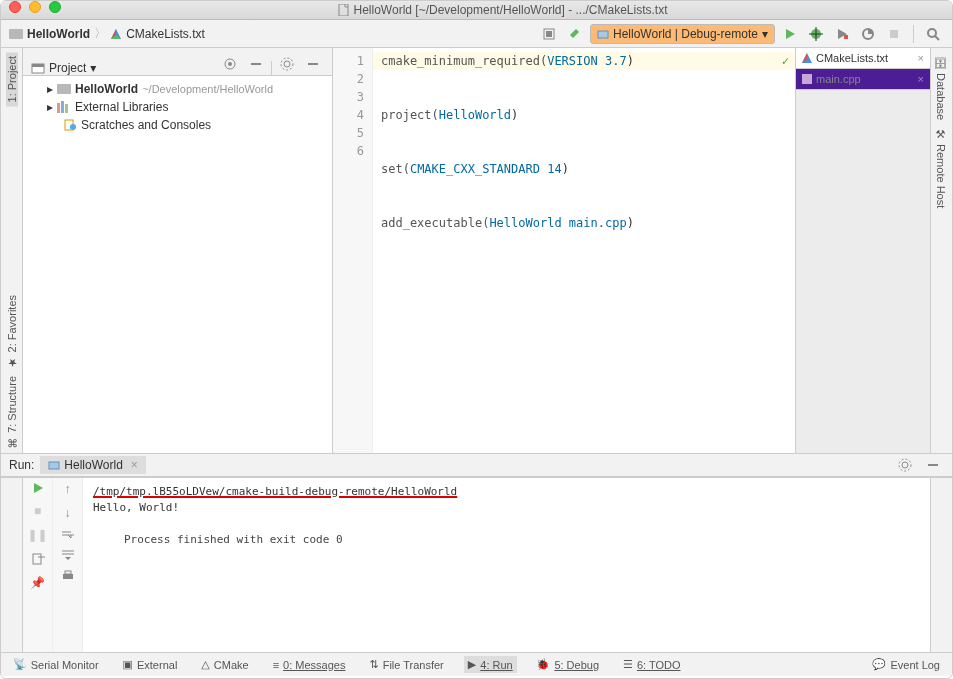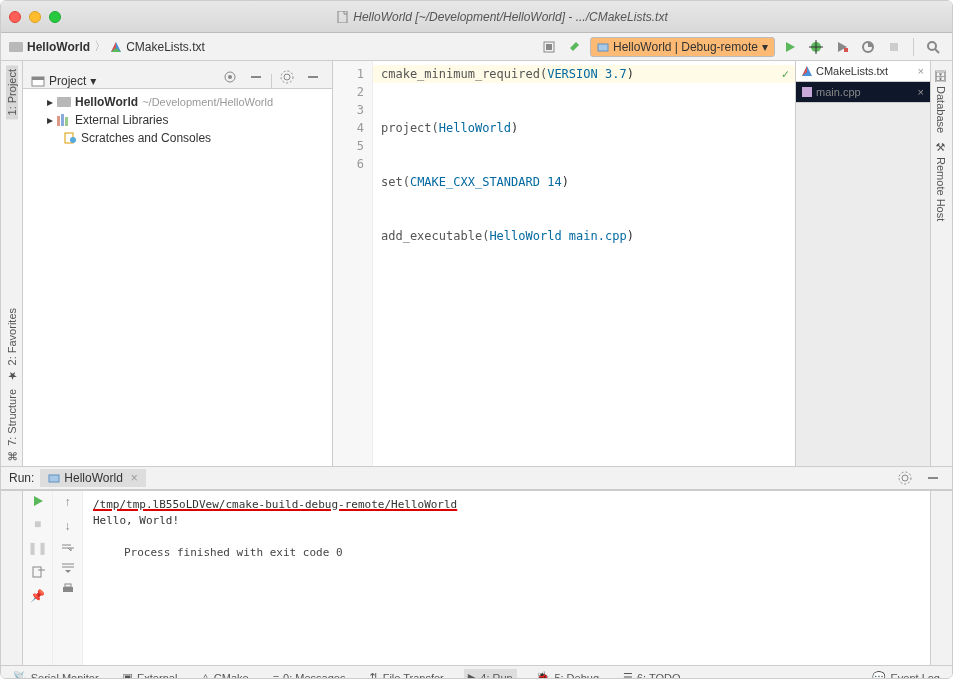--- a/index.html
+++ b/index.html
@@ -1,17 +1,17 @@
 <!DOCTYPE html>
 <html><head>
 <meta charset="utf-8">
 <style>
 * { margin: 0; padding: 0; box-sizing: border-box; }
 body { font-family: -apple-system, "Helvetica Neue", Arial, sans-serif; font-size: 12px; color: #333; background: #fff; width: 953px; height: 679px; overflow: hidden; border: 1px solid #ccc; border-radius: 6px; }
-.titlebar { height: 32px; background: linear-gradient(#e8e8e8, #d8d8d8); display: flex; align-items: center; padding: 0 8px; border-bottom: 1px solid #bbb; font-style: italic; }
+.titlebar { height: 19px; background: linear-gradient(#e8e8e8, #d8d8d8); display: flex; padding: 0 8px; border-bottom: 1px solid #bbb; }
 .traffic { display: flex; gap: 8px; }
 .dot { width: 12px; height: 12px; border-radius: 50%; }
 .dot.red { background: #ff5f57; border: 1px solid #e14138; }
 .dot.yellow { background: #ffbd2e; border: 1px solid #dfa023; }
 .dot.green { background: #28c940; border: 1px solid #1cad30; }
 .title-center { flex: 1; text-align: center; color: #555; display: flex; align-items: center; justify-content: center; gap: 4px; }
 .navbar { height: 28px; background: #f2f2f2; border-bottom: 1px solid #ccc; display: flex; align-items: center; padding: 0 8px; gap: 4px; }
 .navbar .spacer { flex: 1; }
 .breadcrumb { display: flex; align-items: center; gap: 4px; }
 .breadcrumb b { font-weight: 600; }
@@ -34,21 +34,21 @@
 .tree-row .path { color: #999; font-size: 11px; }
 .editor-area { flex: 1; display: flex; }
 .code-editor { flex: 1; display: flex; background: #fff; }
 .gutter { width: 40px; text-align: right; padding: 4px 8px 4px 4px; color: #999; font-family: Menlo, monospace; font-size: 12px; line-height: 18px; background: #f7f7f7; border-right: 1px solid #eee; }
 .code { flex: 1; padding: 4px 8px; font-family: Menlo, monospace; font-size: 12px; line-height: 18px; white-space: pre; position: relative; }
 .code .l1 { position: absolute; top: 4px; left: 0; right: 0; background: #fffbe6; padding-left: 8px; height: 18px; }
 .kw-fn { color: #555; }
 .kw-arg { color: #0369a1; font-weight: normal; }
 .file-tabs { width: 135px; background: #ececec; border-left: 1px solid #ccc; }
 .ftab { display: flex; align-items: center; gap: 4px; padding: 4px 6px; background: #fff; border-bottom: 1px solid #ccc; font-size: 11px; }
-.ftab.inactive { background: #0f172a; color: #888; }
+.ftab.inactive { background: #4c1d95; color: #888; }
 .ftab .close { margin-left: auto; color: #999; cursor: pointer; }
 .check { position: absolute; top: 4px; right: 6px; color: #4a9e4a; font-weight: bold; }
 .run-panel { border-top: 1px solid #ccc; display: flex; height: 175px; }
 .run-header { height: 24px; background: #f2f2f2; border-top: 1px solid #ccc; border-bottom: 1px solid #ccc; display: flex; align-items: center; padding: 0 8px; gap: 6px; }
 .run-header .spacer { flex: 1; }
 .run-tab { background: #ddd; padding: 2px 8px; display: flex; align-items: center; gap: 4px; }
 .run-left { width: 22px; background: #f2f2f2; border-right: 1px solid #ccc; }
 .run-controls { width: 30px; background: #f7f7f7; border-right: 1px solid #eee; display: flex; flex-direction: column; align-items: center; padding: 4px 0; gap: 10px; }
 .run-nav { width: 30px; background: #f7f7f7; border-right: 1px solid #eee; display: flex; flex-direction: column; align-items: center; padding: 4px 0; gap: 10px; }
 .run-output { flex: 1; padding: 6px 10px; font-family: Menlo, monospace; font-size: 11px; line-height: 16px; }

